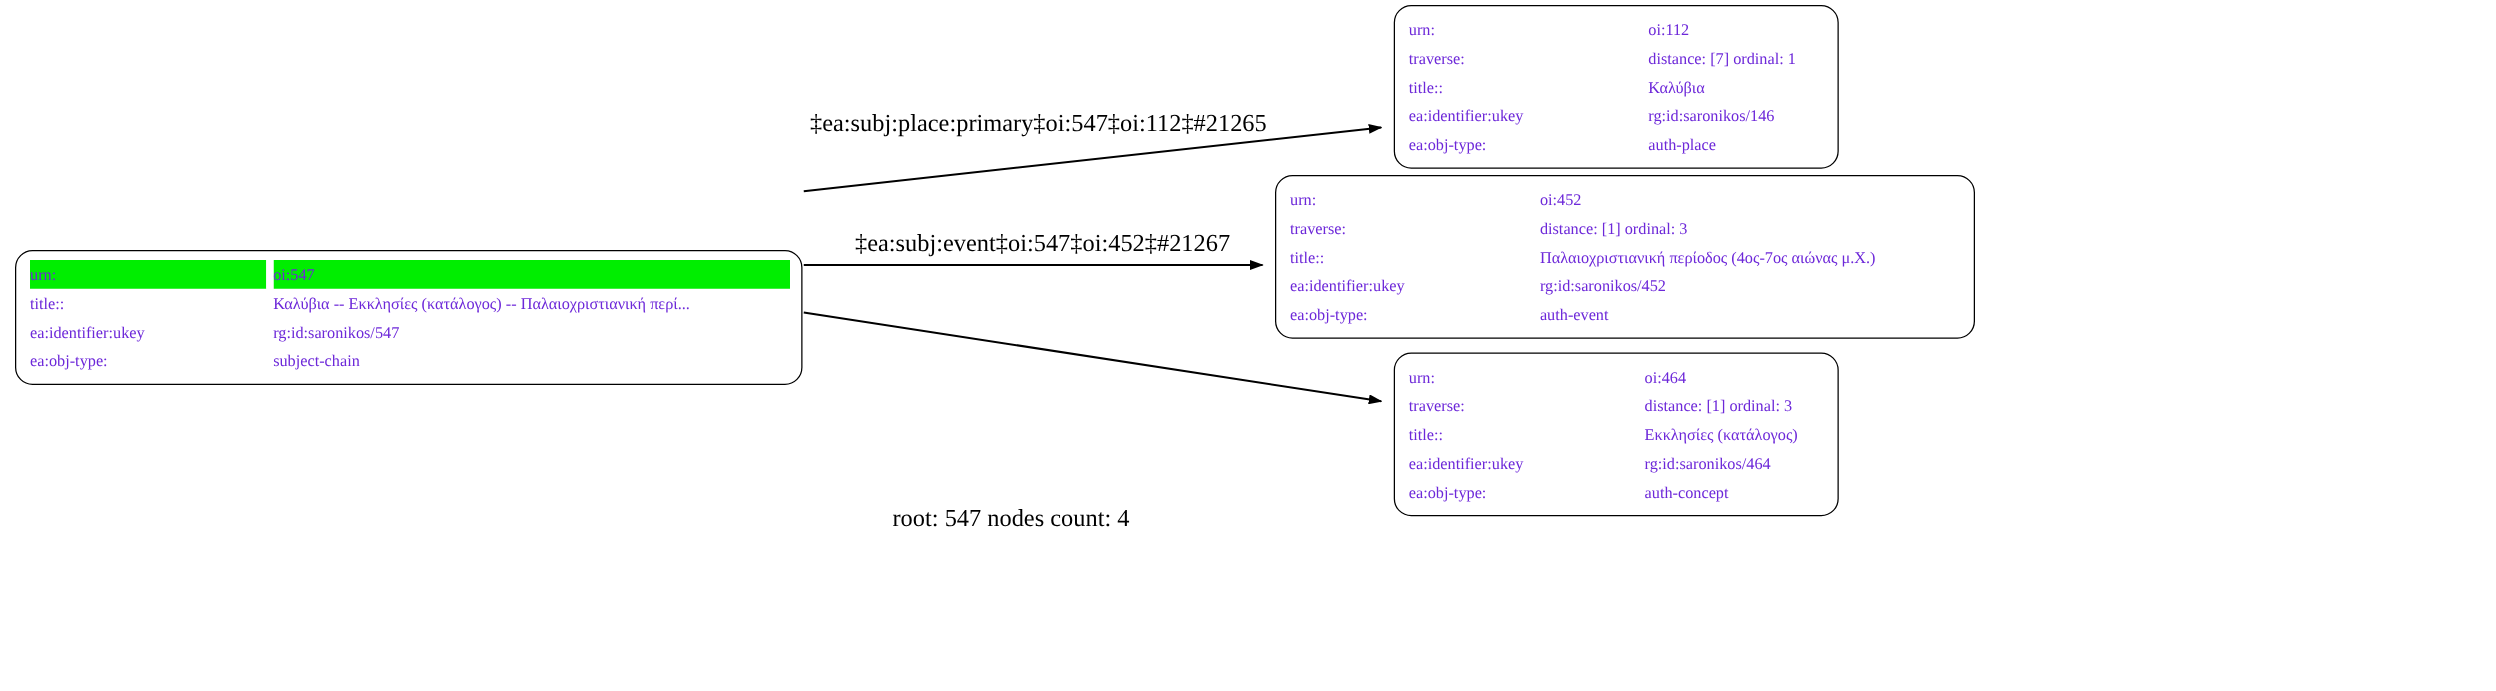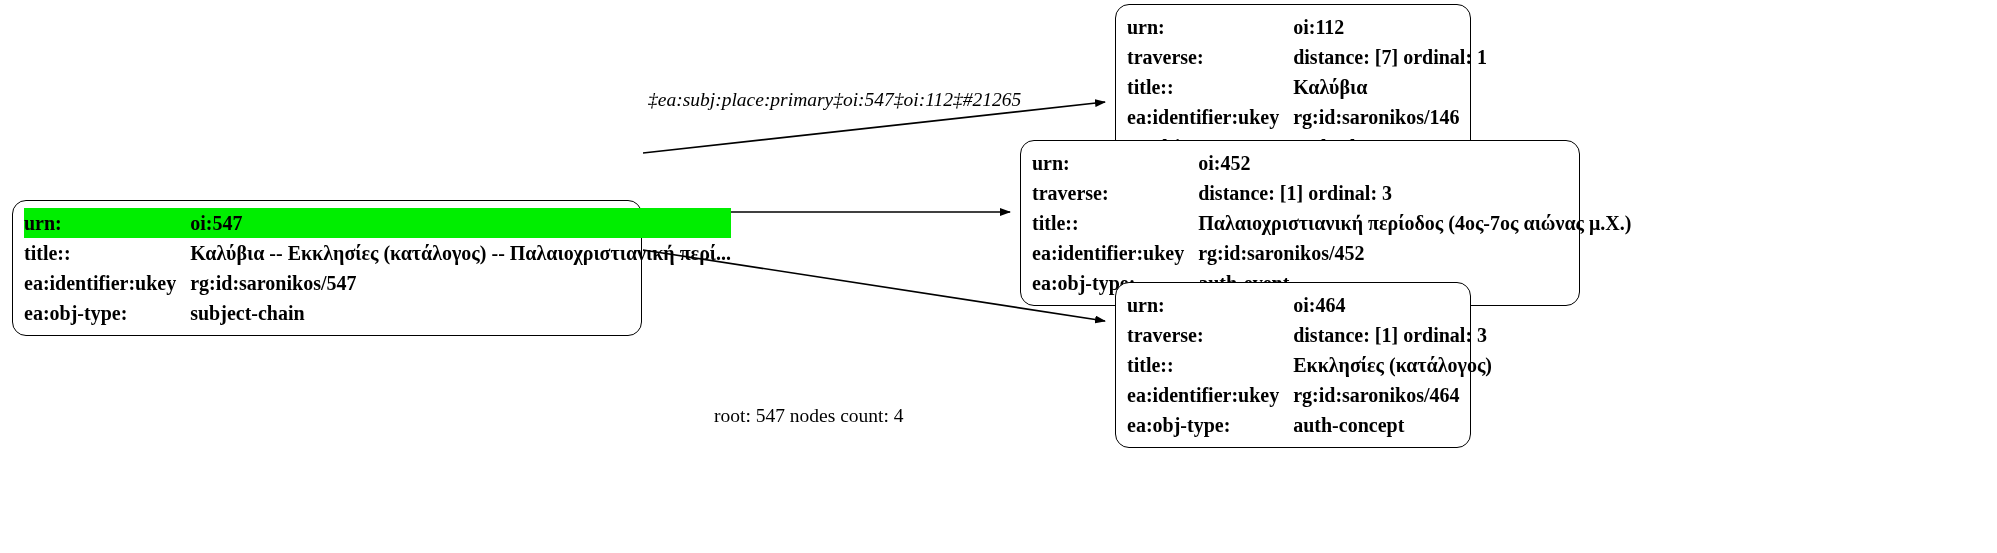--- a/index.html
+++ b/index.html
@@ -34,27 +34,26 @@
     border-radius: 14px;
     background: #ffffff;
     padding: 7px 9px 7px 11px;
   }
   .node table {
     border-collapse: collapse;
     border-spacing: 0;
     width: 100%;
   }
   .node td {
-    font-size: 20px;
+    font-size: 13px;
     line-height: 1.0;
     padding: 5px 0 5px 0;
     white-space: nowrap;
     vertical-align: middle;
-    color: #000000;
-    font-weight: bold;
+    color: #6d28d9;
   }
   .node td.k {
     padding-right: 14px;
   }
   .node tr.hl td {
     background: #00ee00;
   }
   .node tr.hl td.k {
     background: #00ee00;
   }
@@ -75,21 +74,20 @@
   #node-112 td.k  { min-width: 140px; }
   #node-452 td.k  { min-width: 140px; }
   #node-464 td.k  { min-width: 140px; }
 
   .edge-label {
     position: absolute;
     font-size: 19.5px;
     color: #000000;
     white-space: nowrap;
     line-height: 1;
-    font-style: italic;
   }
   #elabel-place   { left: 648px; top: 90px; }
   #elabel-event   { left: 684px; top: 186px; }
   #elabel-concept { left: 677px; top: 234px; }
 
   #graph-footer {
     position: absolute;
     left: 692px;
     top: 405px;
     font-size: 19.5px;
@@ -232,16 +230,17 @@
       <tr>
         <td class="k">ea:obj-type:</td>
         <td class="sep"></td>
         <td class="v">auth-concept</td>
       </tr>
     </tbody>
       </table>
   </div>
 
   <div class="edge-label" id="elabel-place">‡ea:subj:place:primary‡oi:547‡oi:112‡#21265</div>
+  <div class="edge-label" id="elabel-event">‡ea:subj:event‡oi:547‡oi:452‡#21267</div>
 
   <div id="graph-footer">root: 547 nodes count: 4</div>
 
 </div>
 
 </body></html>

